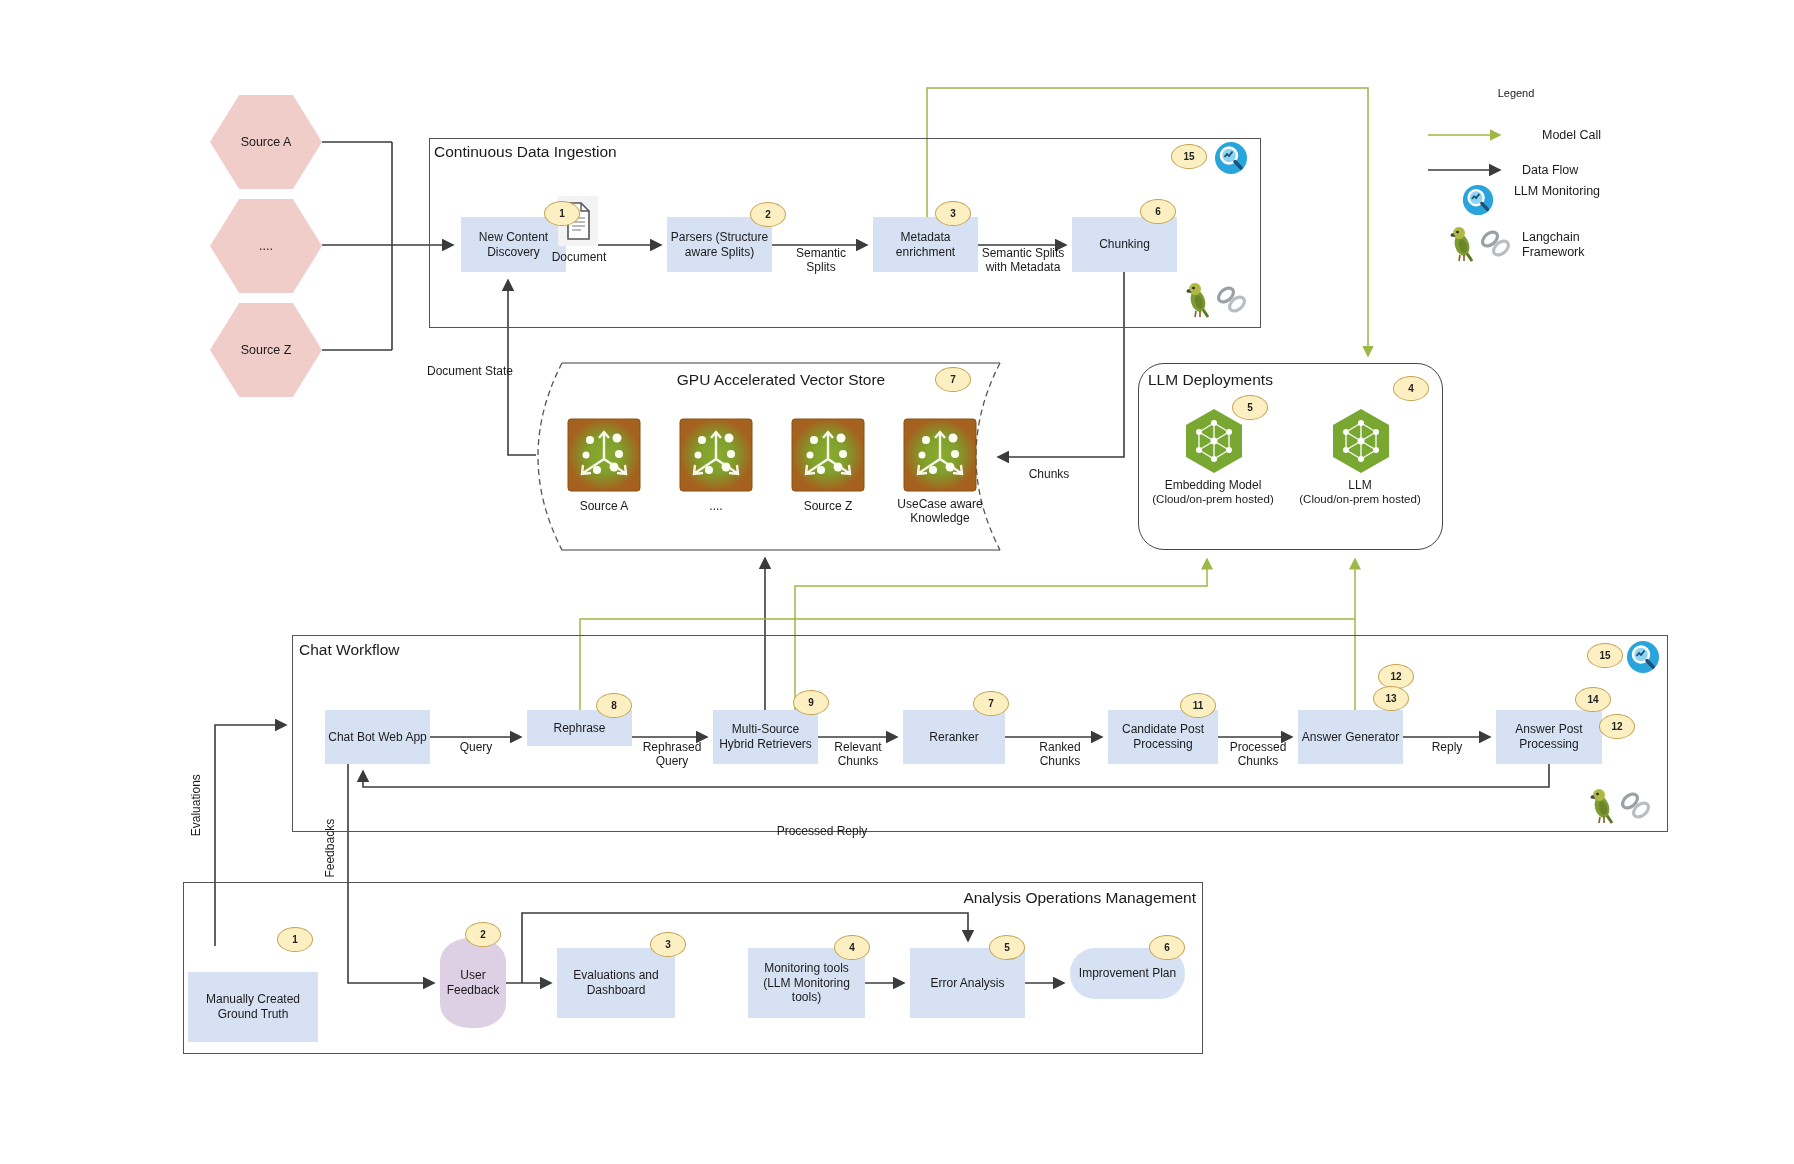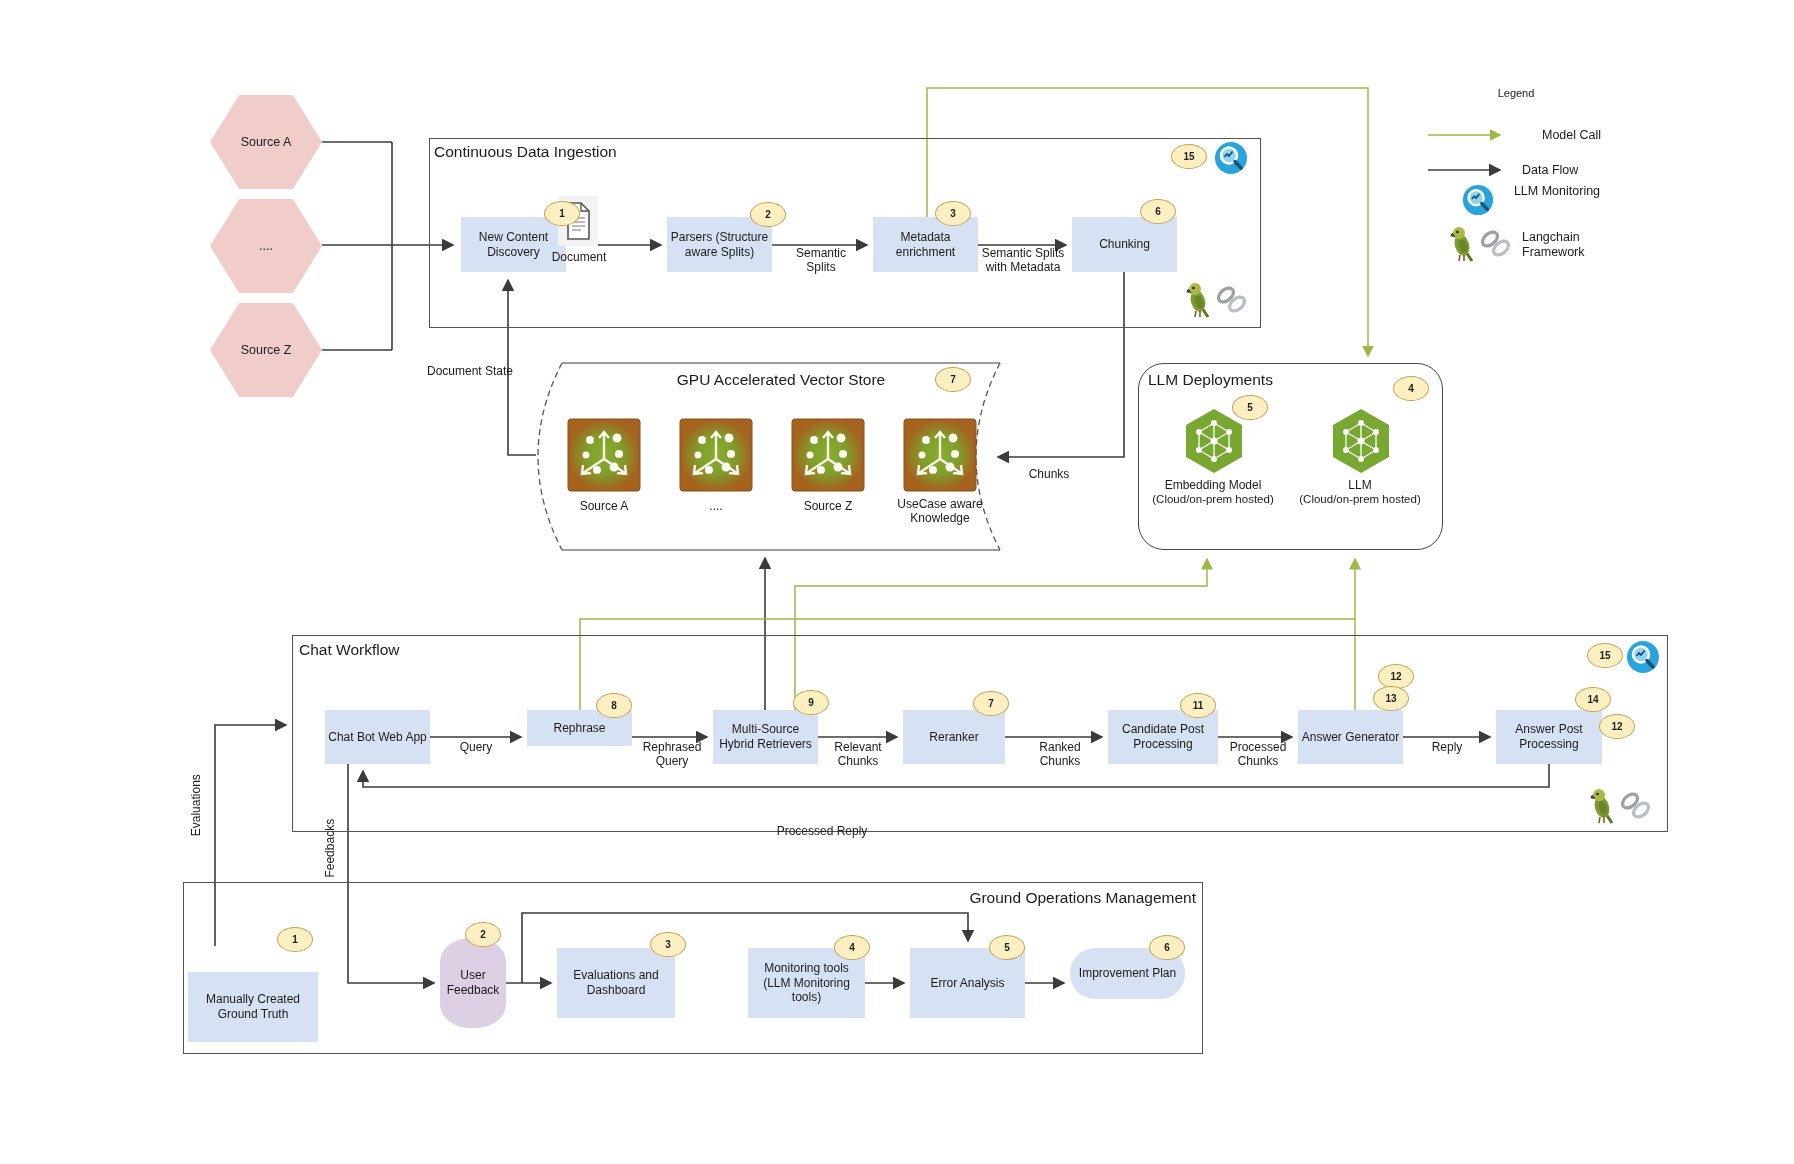--- a/index.html
+++ b/index.html
@@ -86,21 +86,21 @@
 
   <div class="frame" style="left:429px;top:138px;width:832px;height:190px;"></div>
   <div class="frame" style="left:292px;top:635px;width:1376px;height:197px;"></div>
   <div class="frame" style="left:183px;top:882px;width:1020px;height:172px;"></div>
   <div class="frame" style="left:1138px;top:363px;width:305px;height:187px;border-radius:26px;border-color:#454545;"></div>
 
   <div class="title" style="left:434px;top:143px;">Continuous Data Ingestion</div>
   <div class="title" style="left:562px;top:371px;width:438px;text-align:center;">GPU Accelerated Vector Store</div>
   <div class="title" style="left:1148px;top:371px;">LLM Deployments</div>
   <div class="title" style="left:299px;top:641px;">Chat Workflow</div>
-  <div class="title" style="left:896px;top:889px;width:300px;text-align:right;">Ground Operations Management</div>
+  <div class="title" style="left:896px;top:889px;width:300px;text-align:right;">Analysis Operations Management</div>
 
   <div class="hex">
       <span>Source A</span>
     </div>
   <div class="hex" style="top:199px;">
       <span>....</span>
     </div>
   <div class="hex" style="top:303px;">
       <span>Source Z</span>
     </div>

